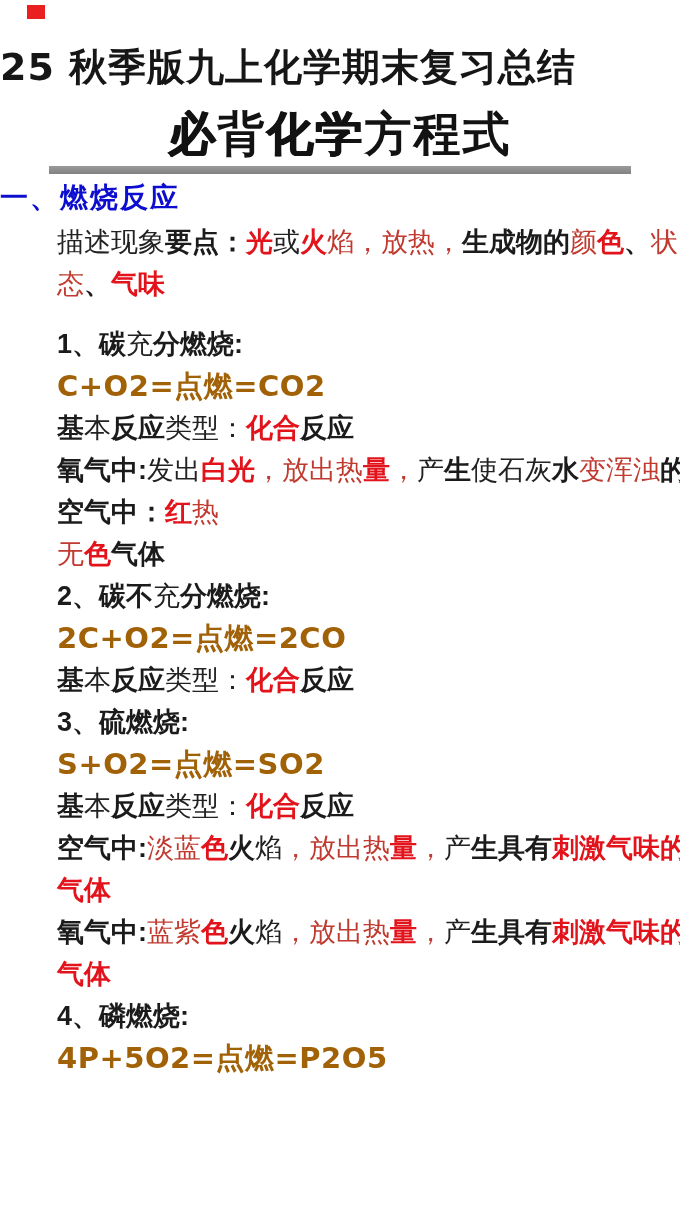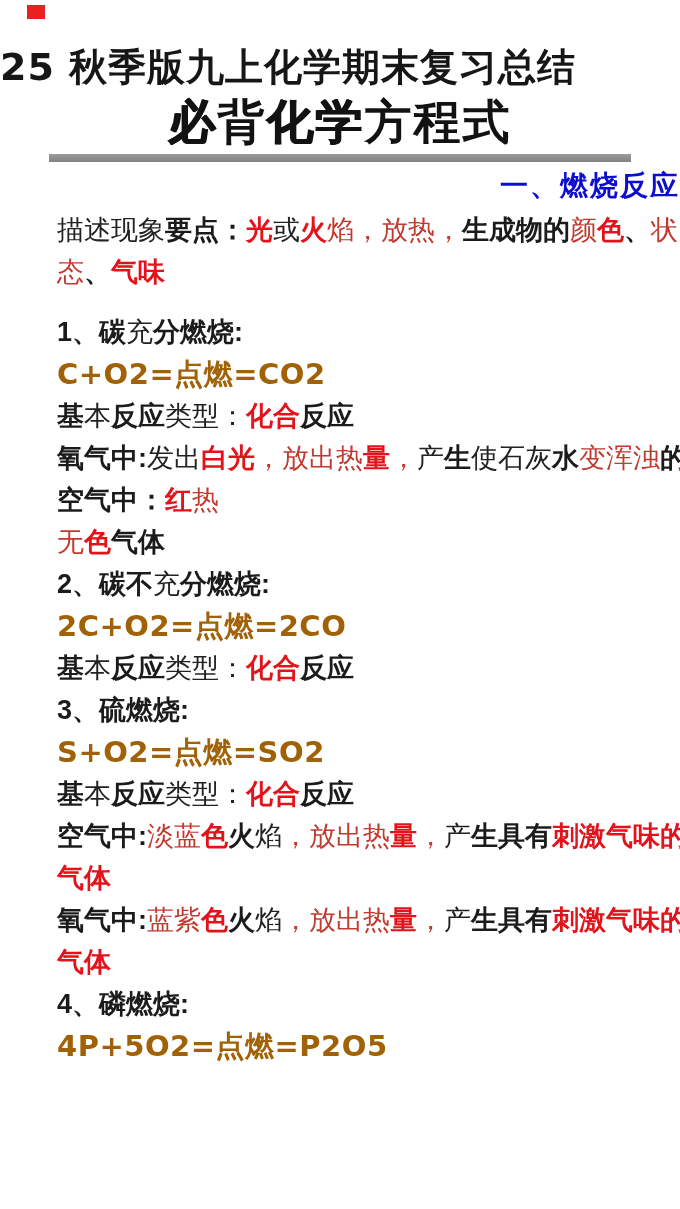--- a/index.html
+++ b/index.html
@@ -9,30 +9,30 @@
     -webkit-font-smoothing:antialiased;
   }
   .corner-square{
     position:absolute;left:27px;top:5px;width:18px;height:14px;background:#ea1f1f;
   }
   .title1{
     margin-top:43px;text-align:left;font-size:38px;line-height:48px;
     font-weight:700;color:#161616;letter-spacing:1px;white-space:nowrap;
   }
   .title2{
-    margin-top:2px;text-align:center;font-size:47px;line-height:58px;color:#121212;white-space:nowrap;
+    margin-top:14px;text-align:center;font-size:47px;line-height:58px;color:#121212;white-space:nowrap;
   }
   .title2 .xh{font-family:"DejaVu Sans","Liberation Sans",sans-serif;font-weight:900;letter-spacing:2px;text-shadow:0.8px 0 #121212,-0.8px 0 #121212;}
   .title2 .ts{font-family:"DejaVu Serif","Liberation Serif",serif;font-weight:700;letter-spacing:2px;}
   .divider{
     height:8px;margin:3px 49px 0 49px;
     background:linear-gradient(#9a9a9a,#828282);
   }
   .section-heading{
-    margin-top:9px;text-align:right;font-size:28px;line-height:30px;
+    margin-top:9px;text-align:left;font-size:28px;line-height:30px;
     font-weight:700;color:#0d0dcf;letter-spacing:2px;
   }
   .body-text{margin-top:8px;padding:0 44px 0 57px;}
   .line{height:42px;line-height:42px;font-size:27px;white-space:nowrap;}
   .line.gap{margin-top:18px;}
   
   .seg-b {font-family:Liberation Sans, sans-serif;font-weight:700;color:#1b1b1b;}
   .seg-r {font-family:"DejaVu Serif","Liberation Serif",serif;font-weight:400;color:#222222;text-align:right;}
   .seg-rb{font-family:"DejaVu Sans","Liberation Sans",sans-serif;font-weight:700;color:#e2131b;}
   .seg-rr{font-family:"DejaVu Serif","Liberation Serif",serif;font-weight:400;color:#c03a30;}

